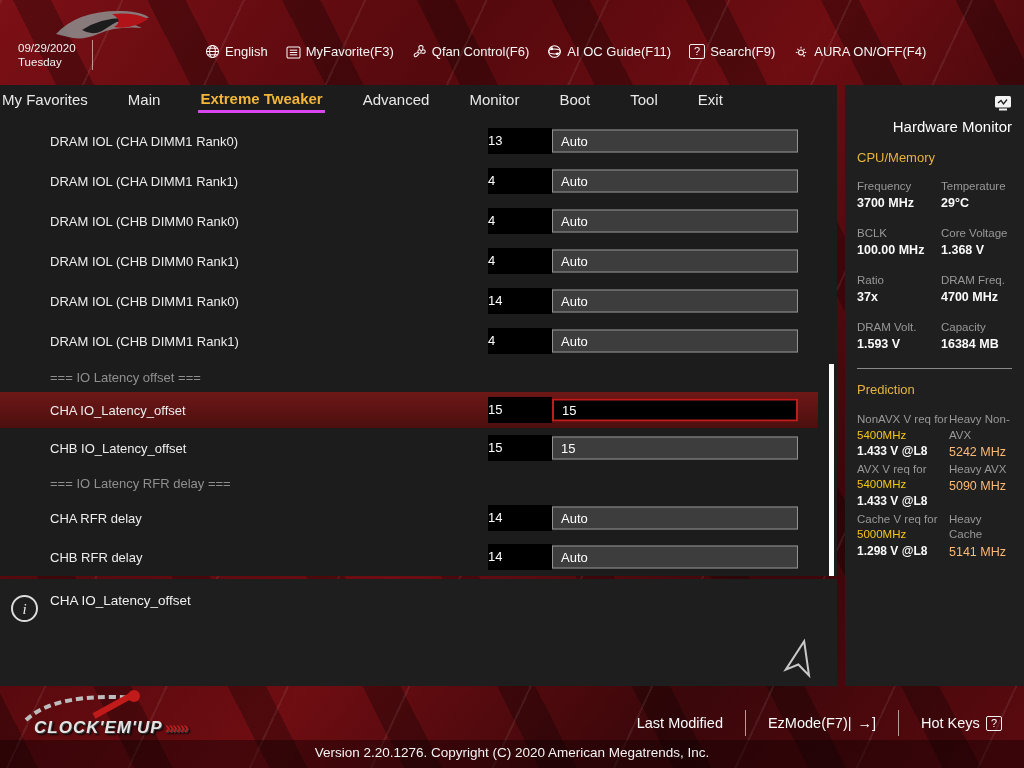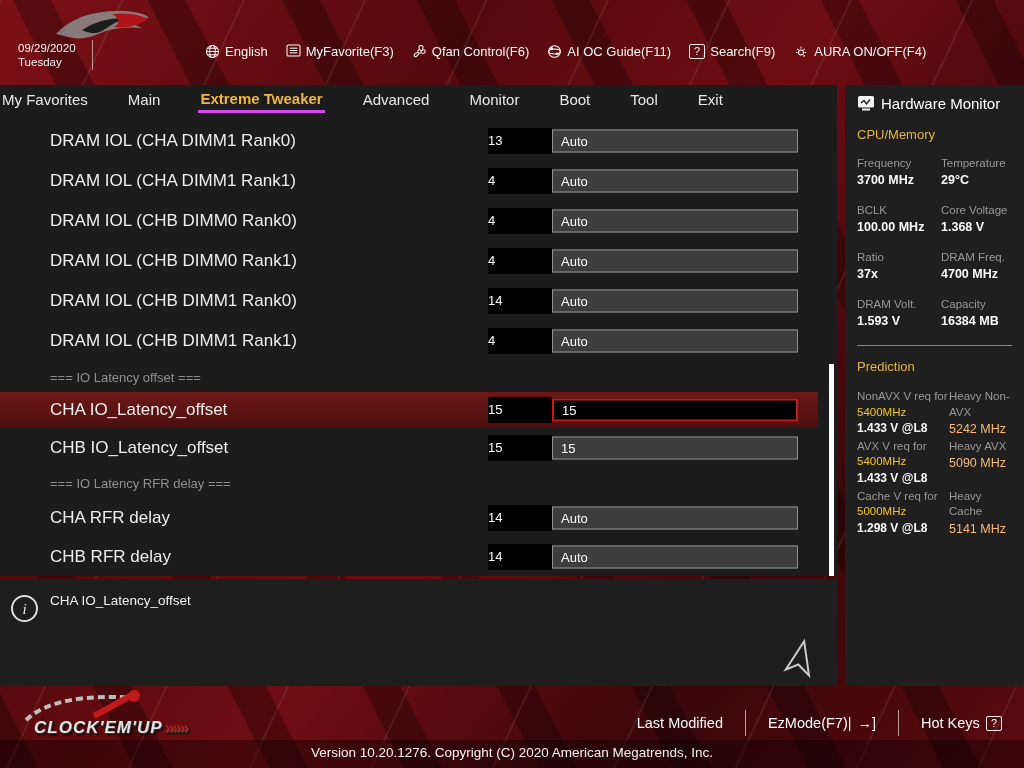--- a/index.html
+++ b/index.html
@@ -21,33 +21,33 @@
   
   .hdr { position:absolute; left:0; top:0; width:1024px; height:85px; }
   .rog-logo { position:absolute; left:52px; top:4px; }
   .hdr-title { position:absolute; left:168px; top:11px; font-size:21px; letter-spacing:.5px; color:#fafafa; }
   .datetime { position:absolute; left:18px; top:40px; display:flex; align-items:center; }
   .date-blk { font-size:11.5px; line-height:1.25; color:#f2f2f2; }
   .time-blk { font-size:33px; font-weight:bold; letter-spacing:1px; margin-left:10px; color:#fff; }
   .time-gear { font-size:15px; vertical-align:top; font-weight:normal; }
   .hdr-sep { display:inline-block; width:1px; height:30px; background:rgba(255,255,255,.55); margin:0 13px 0 16px; }
   .toolbar { position:absolute; left:205px; top:44px; display:flex; align-items:center; gap:18px; font-size:13px; white-space:nowrap; }
-  .tb-item { display:flex; align-items:flex-start; gap:5px; cursor:pointer; color:#f5f5f5; }
+  .tb-item { display:flex; align-items:flex-end; gap:5px; cursor:pointer; color:#f5f5f5; }
   .qbox { display:inline-block; border:1px solid #f0f0f0; font-size:11px; line-height:13px; padding:0 4px; border-radius:2px; }
 
   
   .main-panel { position:absolute; left:0; top:85px; width:837px; height:491px; background:#1c1c1c; }
   .menu { display:flex; align-items:center; height:30px; gap:36px; font-size:15px; color:#e8e8e8; }
   .menu .tab { cursor:pointer; padding:2px 2px 3px; }
   .menu .tab.active { color:#f3b63a; border-bottom:3px solid #d946ef; font-weight:bold; }
 
   
   .rows { padding-top:6px; }
   .row { position:relative; height:40px; width:818px; }
-  .row .lbl { position:absolute; left:50px; top:50%; transform:translateY(-50%); font-size:17px; color:#ededed;text-align:center; }
+  .row .lbl { position:absolute; left:50px; top:50%; transform:translateY(-50%); font-size:13px; color:#ededed;text-align:center; }
   .row .num {
     position:absolute; left:488px; top:50%; transform:translateY(-50%);
     width:64px; height:26px; background:#000; color:#fff;
     font-size:13px; text-align:left; line-height:26px;
   }
   .row .ctrl {
     position:absolute; left:552px; top:50%; transform:translateY(-50%);
     width:246px; height:23px; background:#3d3d3d; border:1px solid #929292;
     color:#fff; font-size:13px; padding:0 8px; font-family:inherit;
   }
@@ -63,21 +63,21 @@
   .info-icon {
     position:absolute; left:11px; top:16px; width:27px; height:27px; border:2px solid #dcdcdc;
     border-radius:50%; text-align:center; line-height:24px; font-size:15px;
     font-family:"Liberation Serif","DejaVu Serif",serif; font-style:italic; color:#e8e8e8;
   }
   .info-text { position:absolute; left:50px; top:14px; font-size:13.5px; color:#f0f0f0; }
   .cursor { position:absolute; left:782px; top:638px; }
 
   
   .sidebar { position:absolute; left:845px; top:85px; width:179px; height:601px; background:#1f1f1f; padding:10px 12px 0 12px; font-size:12px; }
-  .sb-title { display:flex; align-items:flex-end; gap:6px; font-size:15px; color:#fff; margin-bottom:15px; }
+  .sb-title { display:flex; align-items:flex-end; gap:6px; font-size:15px; color:#fff; margin-bottom:15px;flex-direction:column; }
   .sb-section { color:#e6b33c; font-size:13px; margin-bottom:15px; }
   .sb-grid { display:grid; grid-template-columns:84px 1fr; margin-bottom:17px; }
   .sb-grid .cell .l { color:#989898; font-size:11.5px; margin-bottom:4px; }
   .sb-grid .cell .v { color:#fafafa; font-size:12.5px; font-weight:bold; }
   .sb-hr { border:none; border-top:1px solid #8a8a8a; margin:0 0 13px 0; }
   .pred-entry { display:grid; grid-template-columns:92px 1fr; margin-bottom:2px; }
   .pred-entry .pl { color:#989898; font-size:11.5px; line-height:1.35; }
   .pred-entry .pl .fq { color:#f5c518; }
   .pred-entry .pv { color:#fafafa; font-size:12px; font-weight:bold; line-height:1.4; }
   .pred-entry .rl { color:#989898; font-size:11.5px; line-height:1.35; }
@@ -381,15 +381,15 @@
       <span>EzMode(F7)|</span>
         <span>→]</span>
     </div>
     <div class="fsep"></div>
     <div class="fbtn">
       <span>Hot Keys</span>
       <span class="qbox">?</span>
     </div>
   </div>
 
-  <div class="version-strip">Version 10.20.1276. Copyright (C) 2020 American Megatrends, Inc.</div>
+  <div class="version-strip">Version 2.20.1276. Copyright (C) 2020 American Megatrends, Inc.</div>
 
 </div>
 
 </body></html>

